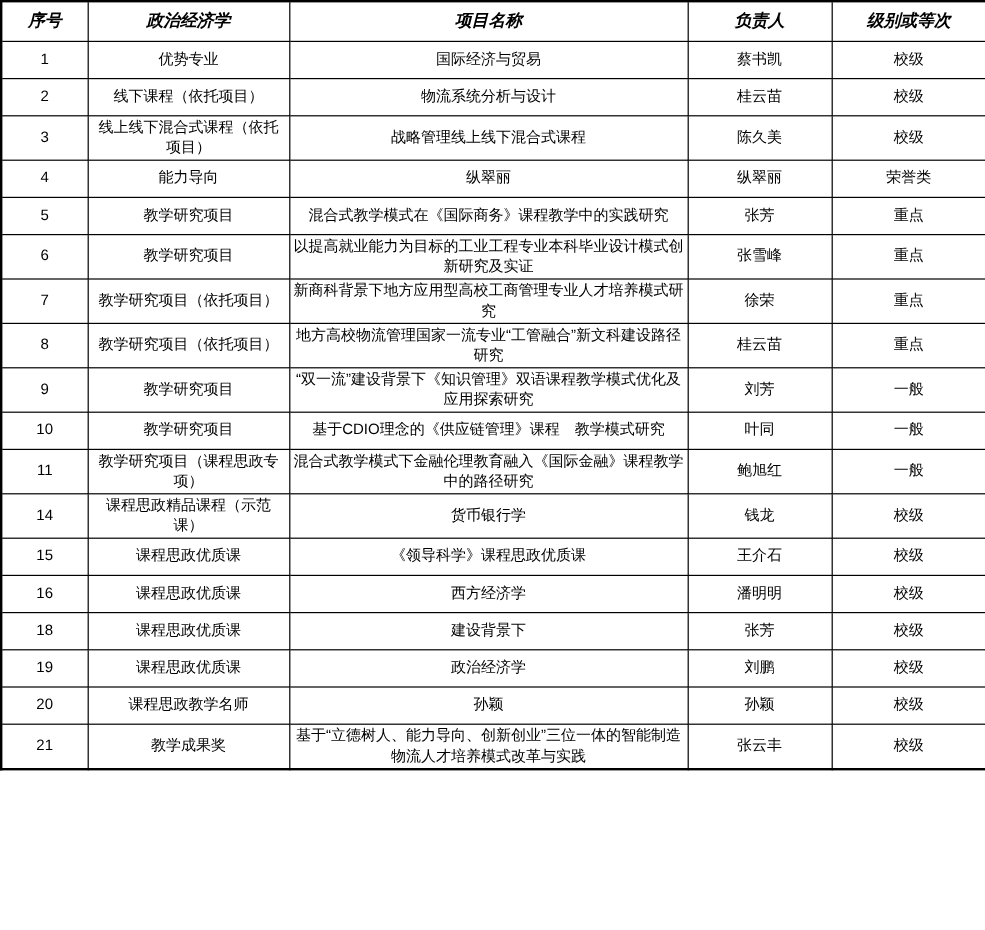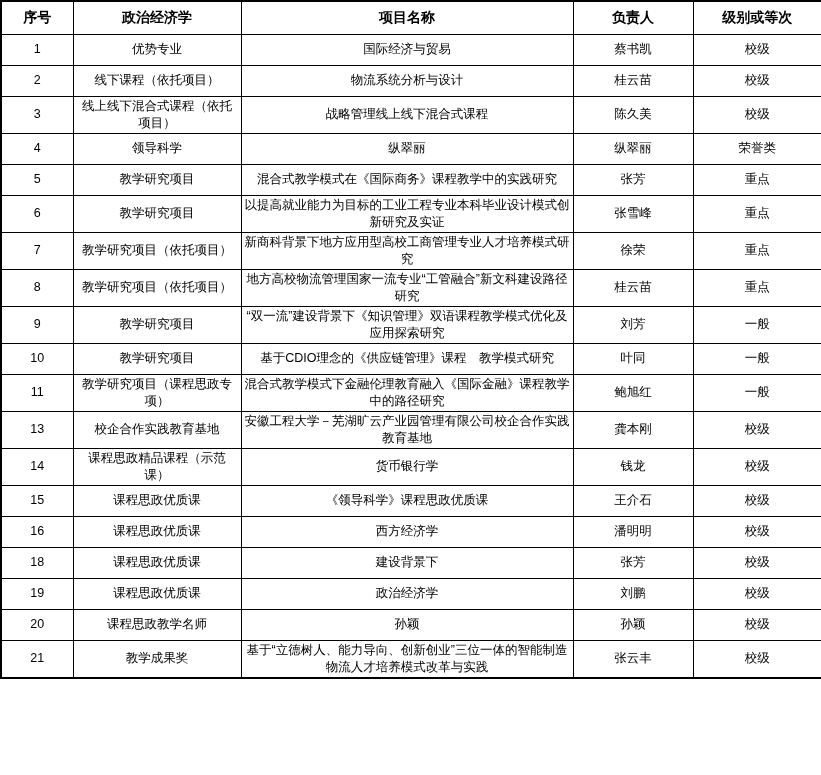--- a/index.html
+++ b/index.html
@@ -31,20 +31,21 @@
     line-height: 17px;
     word-break: break-all;
     overflow-wrap: break-word;
   }
   table.projects thead tr {
     height: 33px;
   }
   table.projects th {
     font-weight: bold;
     font-size: 14px;
+    font-style: italic;
   }
   table.projects tbody tr {
     height: 31px;
   }
   col.c-no    { width: 72px;  }
   col.c-type  { width: 168px; }
   col.c-name  { width: 332px; }
   col.c-lead  { width: 120px; }
   col.c-level { width: 129px; }
 </style>
@@ -85,21 +86,21 @@
       </tr>
       <tr>
         <td>3</td>
         <td>线上线下混合式课程（依托项目）</td>
         <td>战略管理线上线下混合式课程</td>
         <td>陈久美</td>
         <td>校级</td>
       </tr>
       <tr>
         <td>4</td>
-        <td>领导科学</td>
+        <td>能力导向</td>
         <td>纵翠丽</td>
         <td>纵翠丽</td>
         <td>荣誉类</td>
       </tr>
       <tr>
         <td>5</td>
         <td>教学研究项目</td>
         <td>混合式教学模式在《国际商务》课程教学中的实践研究</td>
         <td>张芳</td>
         <td>重点</td>
@@ -140,27 +141,20 @@
         <td>一般</td>
       </tr>
       <tr>
         <td>11</td>
         <td>教学研究项目（课程思政专项）</td>
         <td>混合式教学模式下金融伦理教育融入《国际金融》课程教学中的路径研究</td>
         <td>鲍旭红</td>
         <td>一般</td>
       </tr>
       <tr>
-        <td>13</td>
-        <td>校企合作实践教育基地</td>
-        <td>安徽工程大学－芜湖旷云产业园管理有限公司校企合作实践教育基地</td>
-        <td>龚本刚</td>
-        <td>校级</td>
-      </tr>
-      <tr>
         <td>14</td>
         <td>课程思政精品课程（示范课）</td>
         <td>货币银行学</td>
         <td>钱龙</td>
         <td>校级</td>
       </tr>
       <tr>
         <td>15</td>
         <td>课程思政优质课</td>
         <td>《领导科学》课程思政优质课</td>

